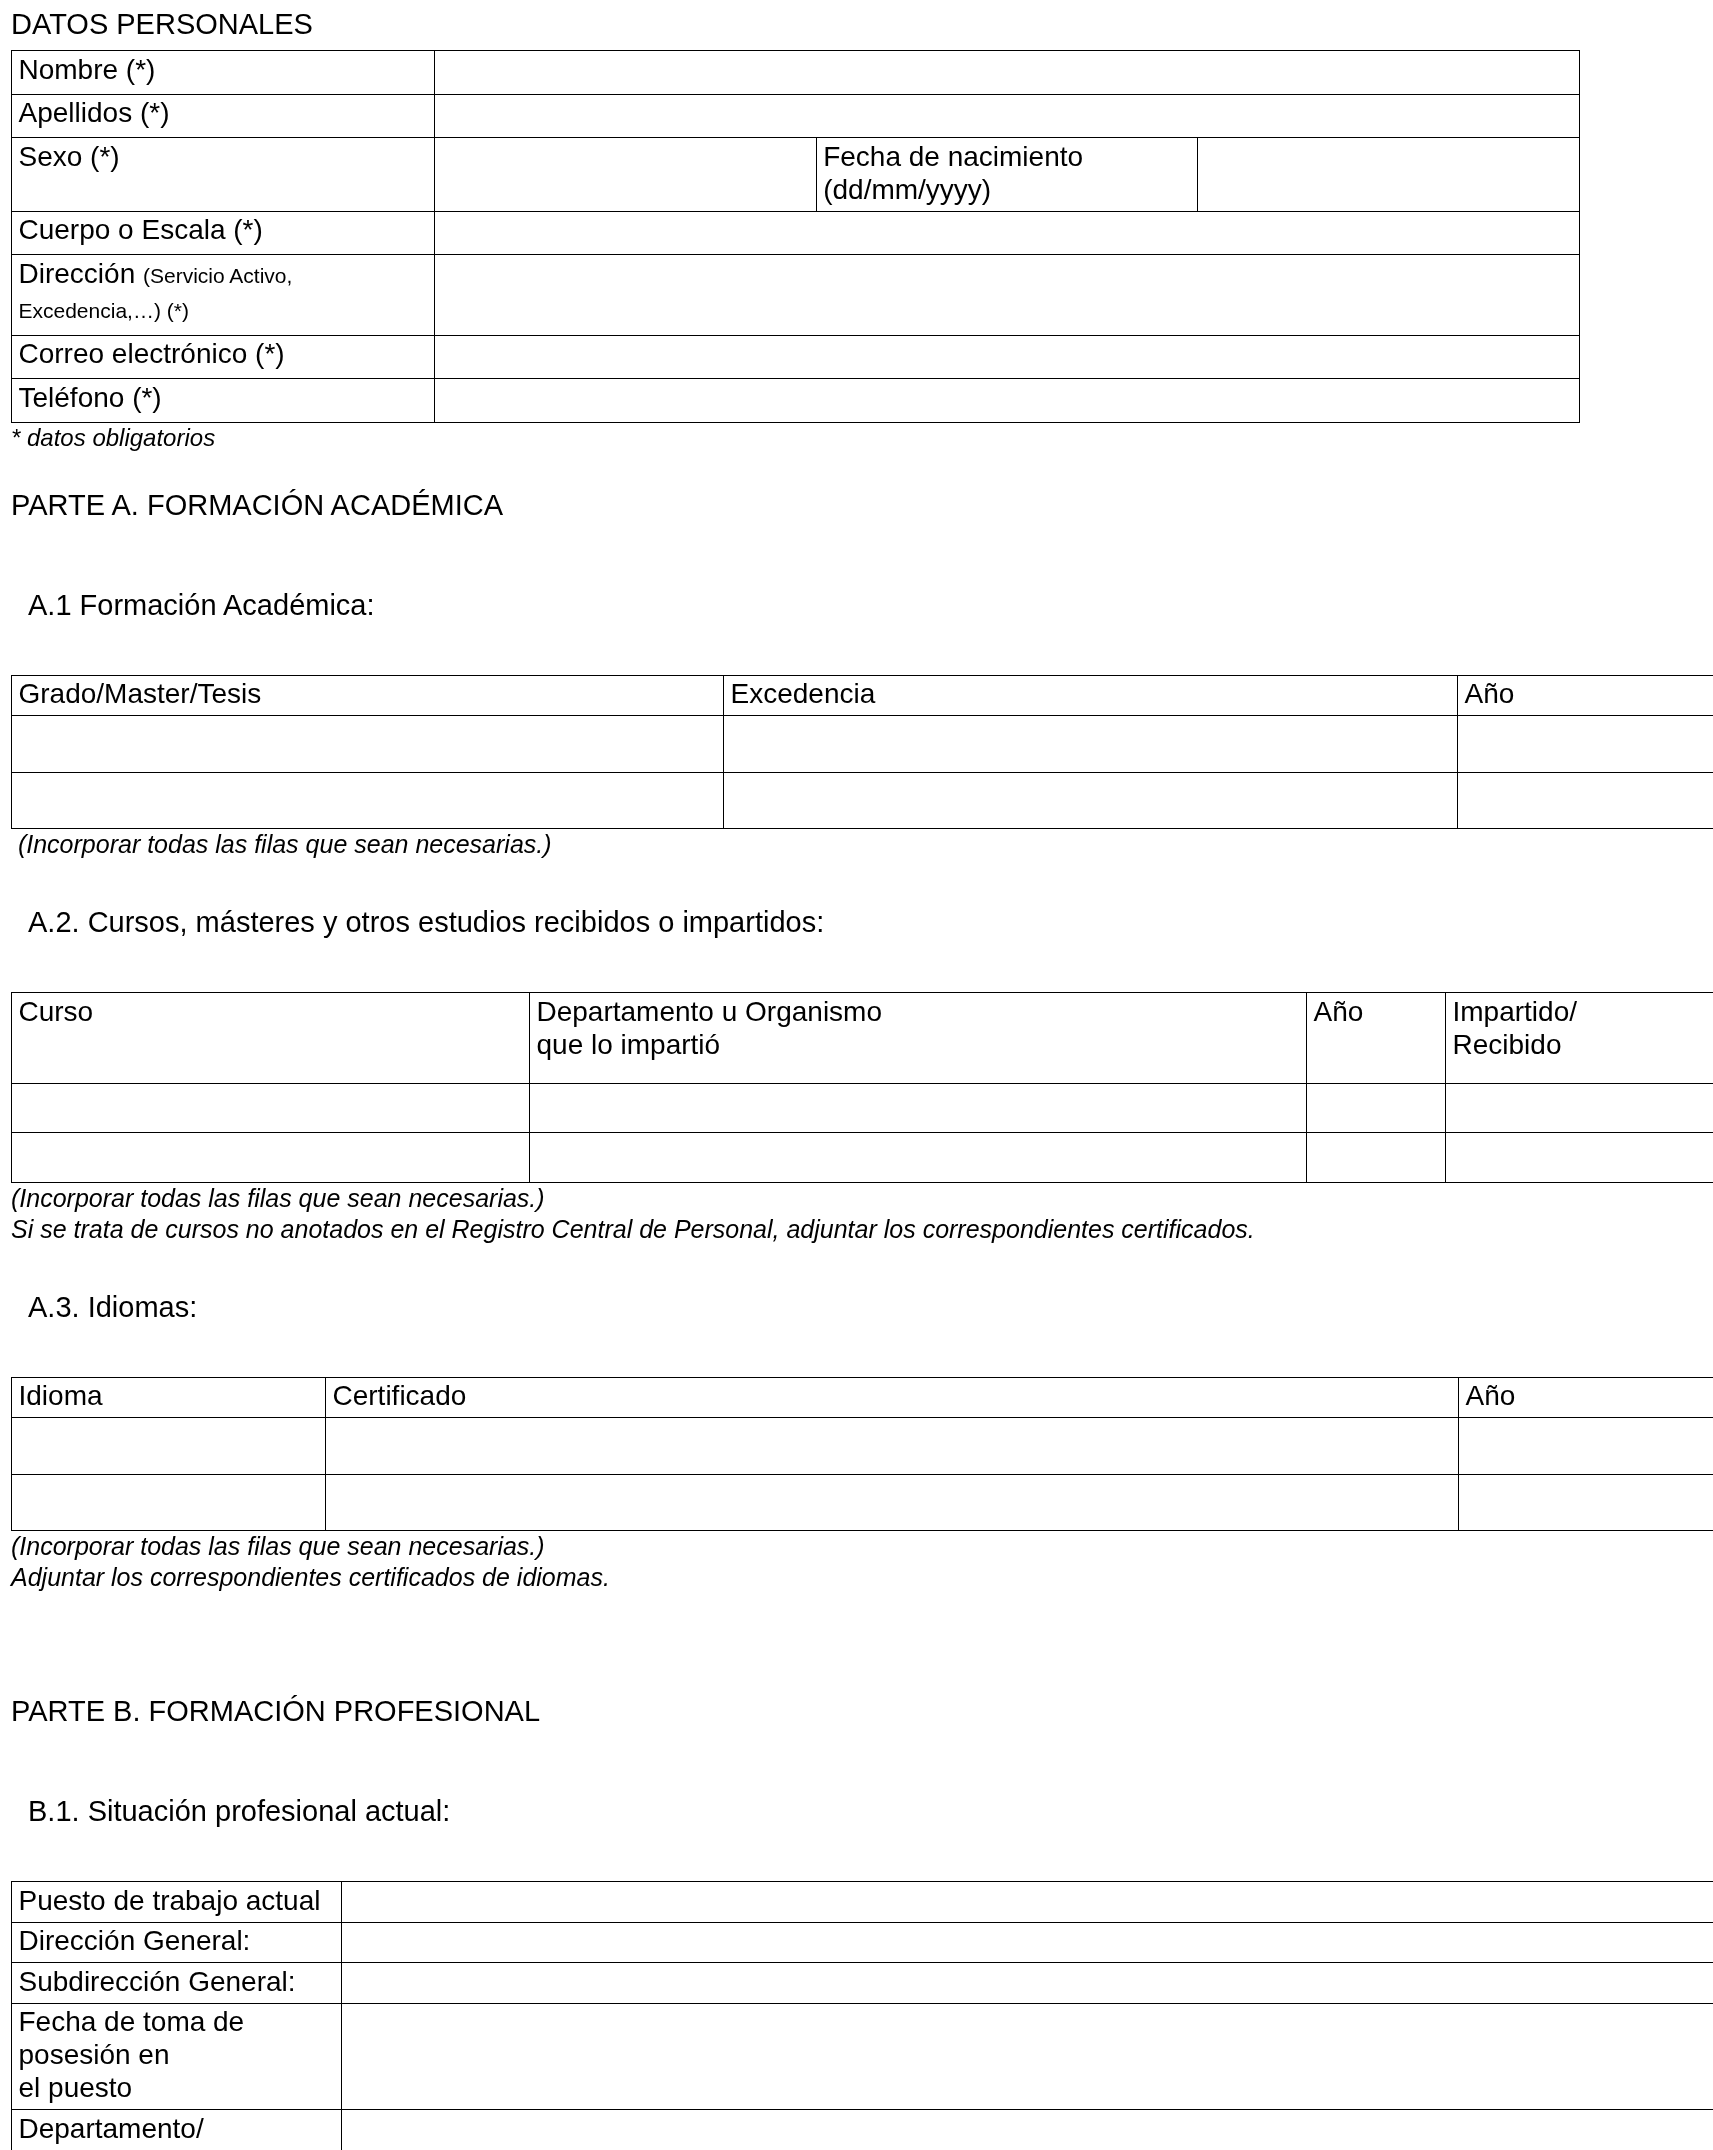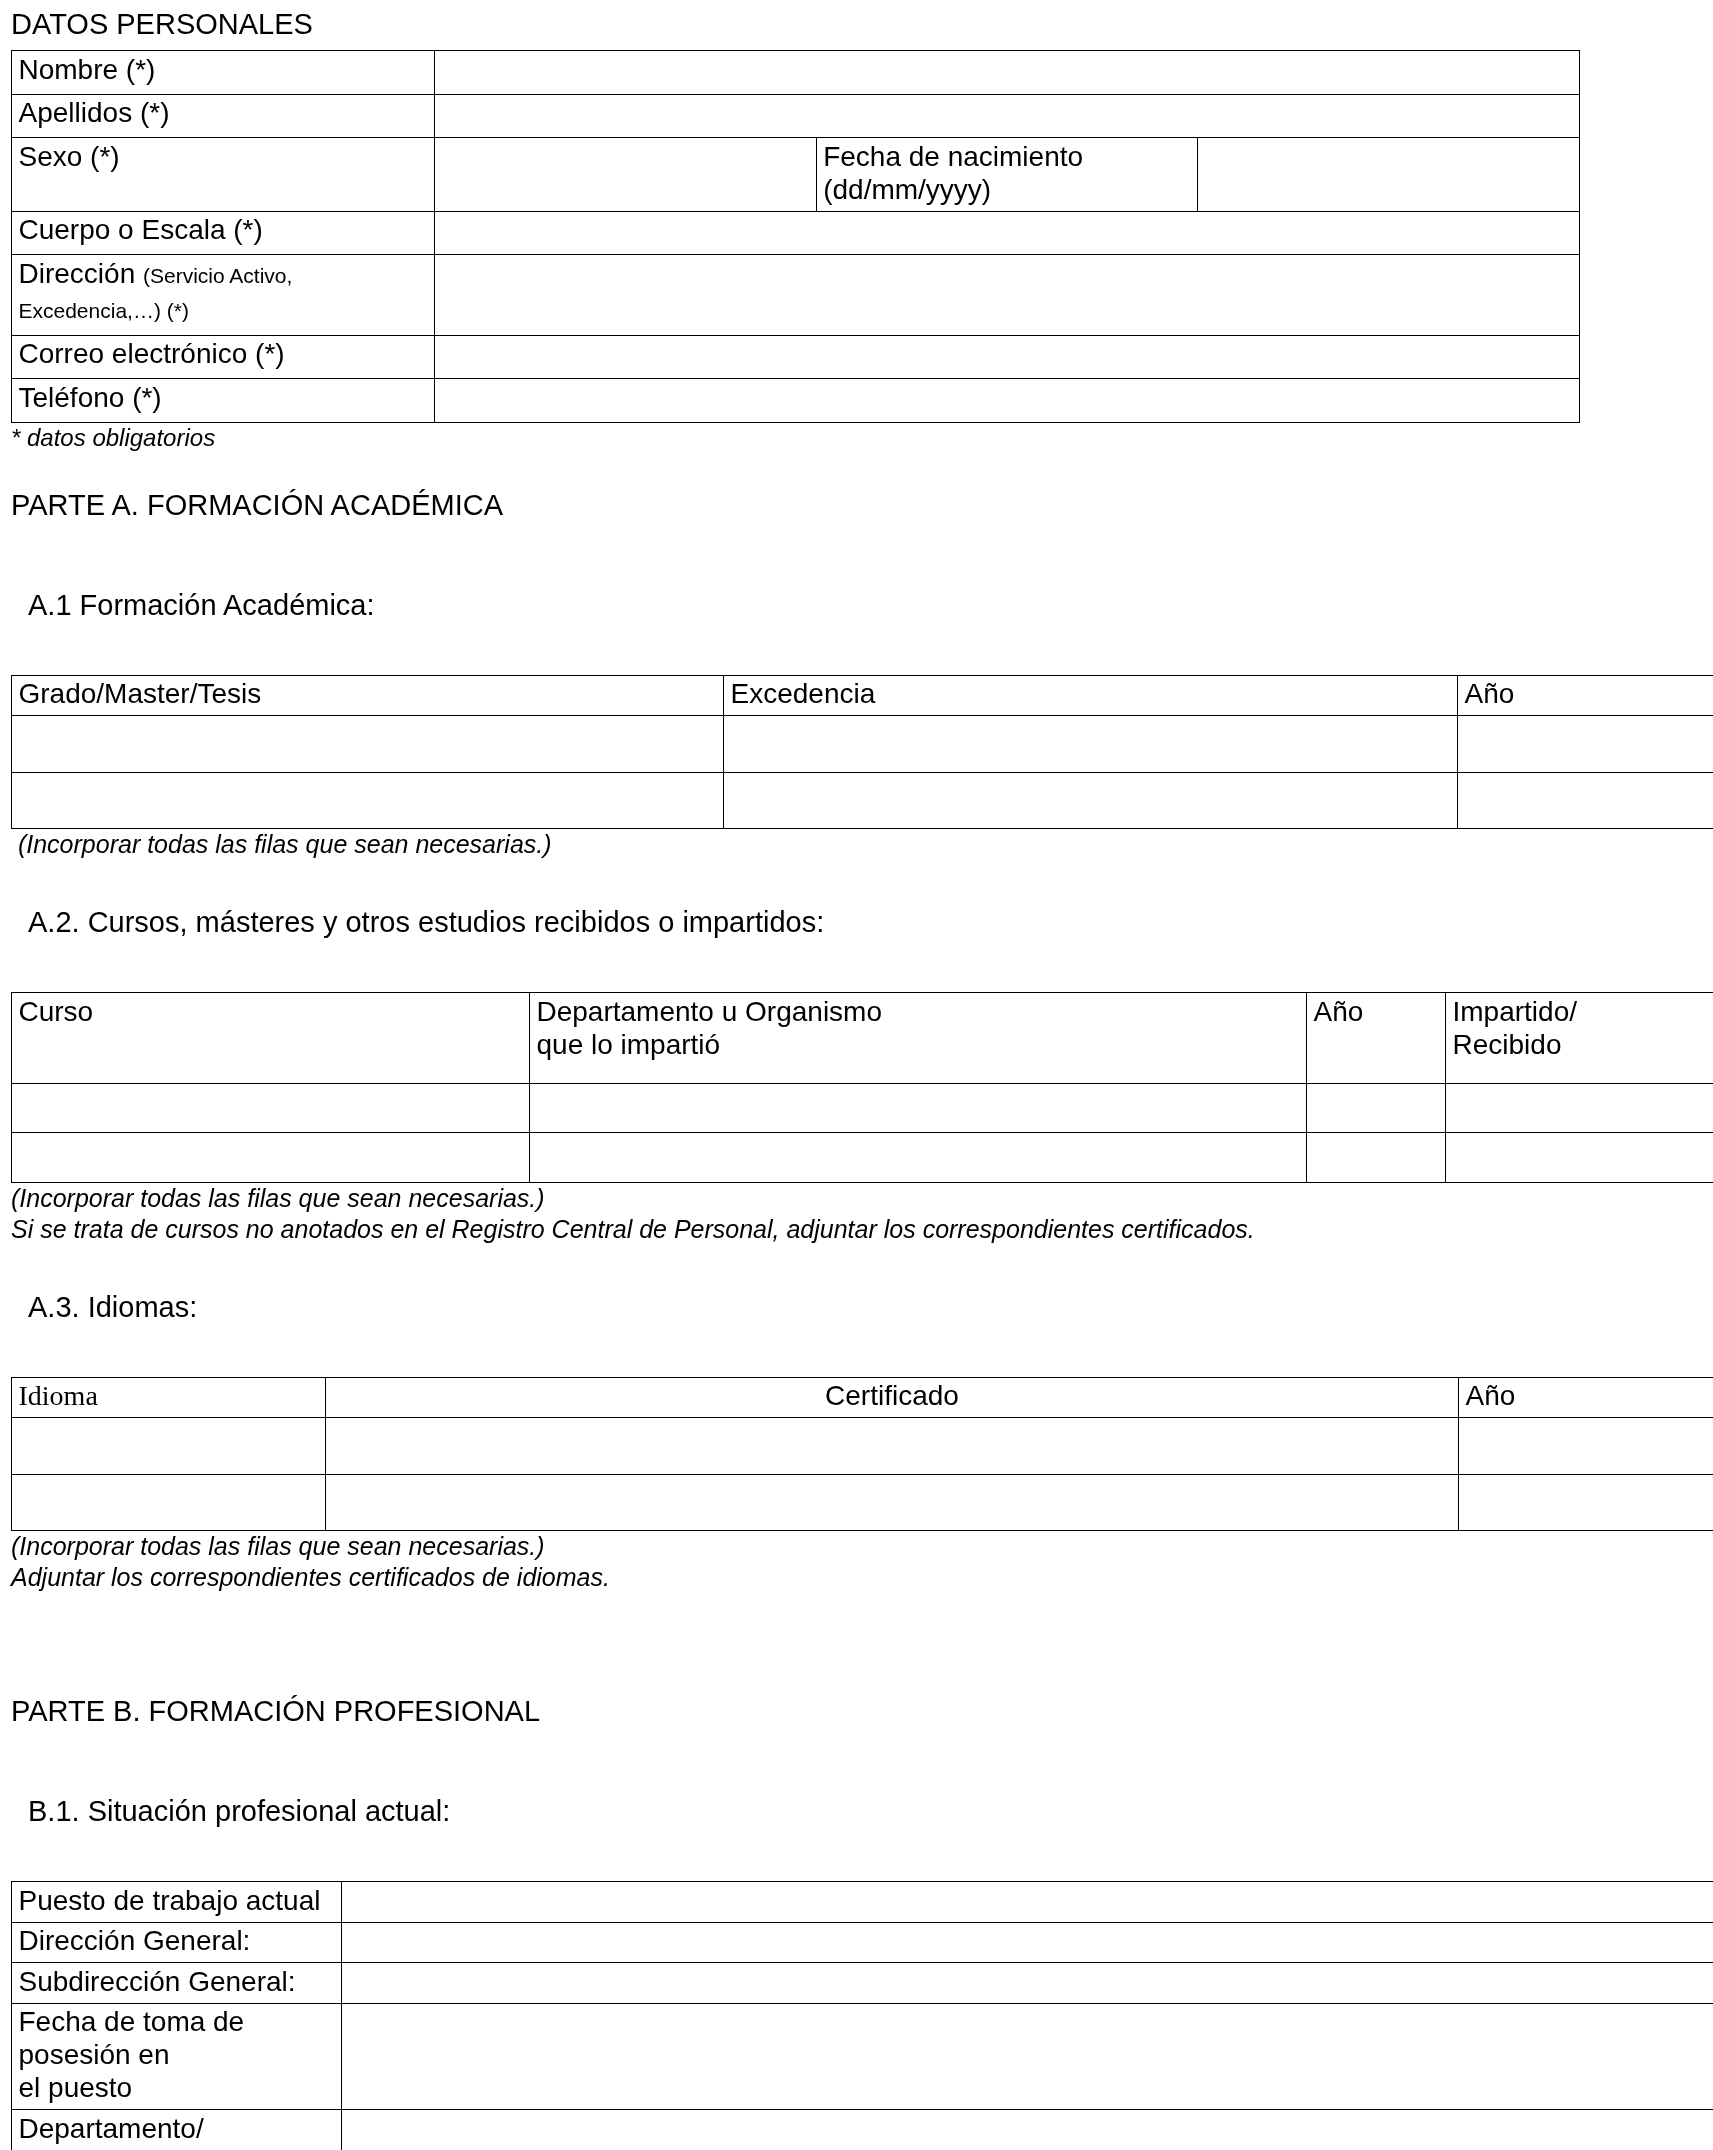--- a/index.html
+++ b/index.html
@@ -95,22 +95,22 @@
   
   table.t-a2 { width: 1689px; }
   .a2-c1 { width: 504px; }
   .a2-c2 { width: 763px; }
   .a2-c3 { width: 125px; }
   .a2-c4 { width: 292px; }
   table.t-a2 td.body { height: 42px; }
 
   
   table.t-a3 { width: 1689px; }
-  .a3-c1 { width: 300px; font-family: Liberation Serif, serif; }
-  .a3-c2 { width: 1119px; text-align: center; }
+  .a3-c1 { width: 300px; }
+  .a3-c2 { width: 1119px; }
   .a3-c3 { width: 265px; }
   table.t-a3 td.body { height: 49px; }
 
   
   table.t-b1 { width: 1689px; }
   .b1-c1 { width: 316px; }
   .b1-c2 { width: 1368px; }
 </style>
 </head>
 <body>

